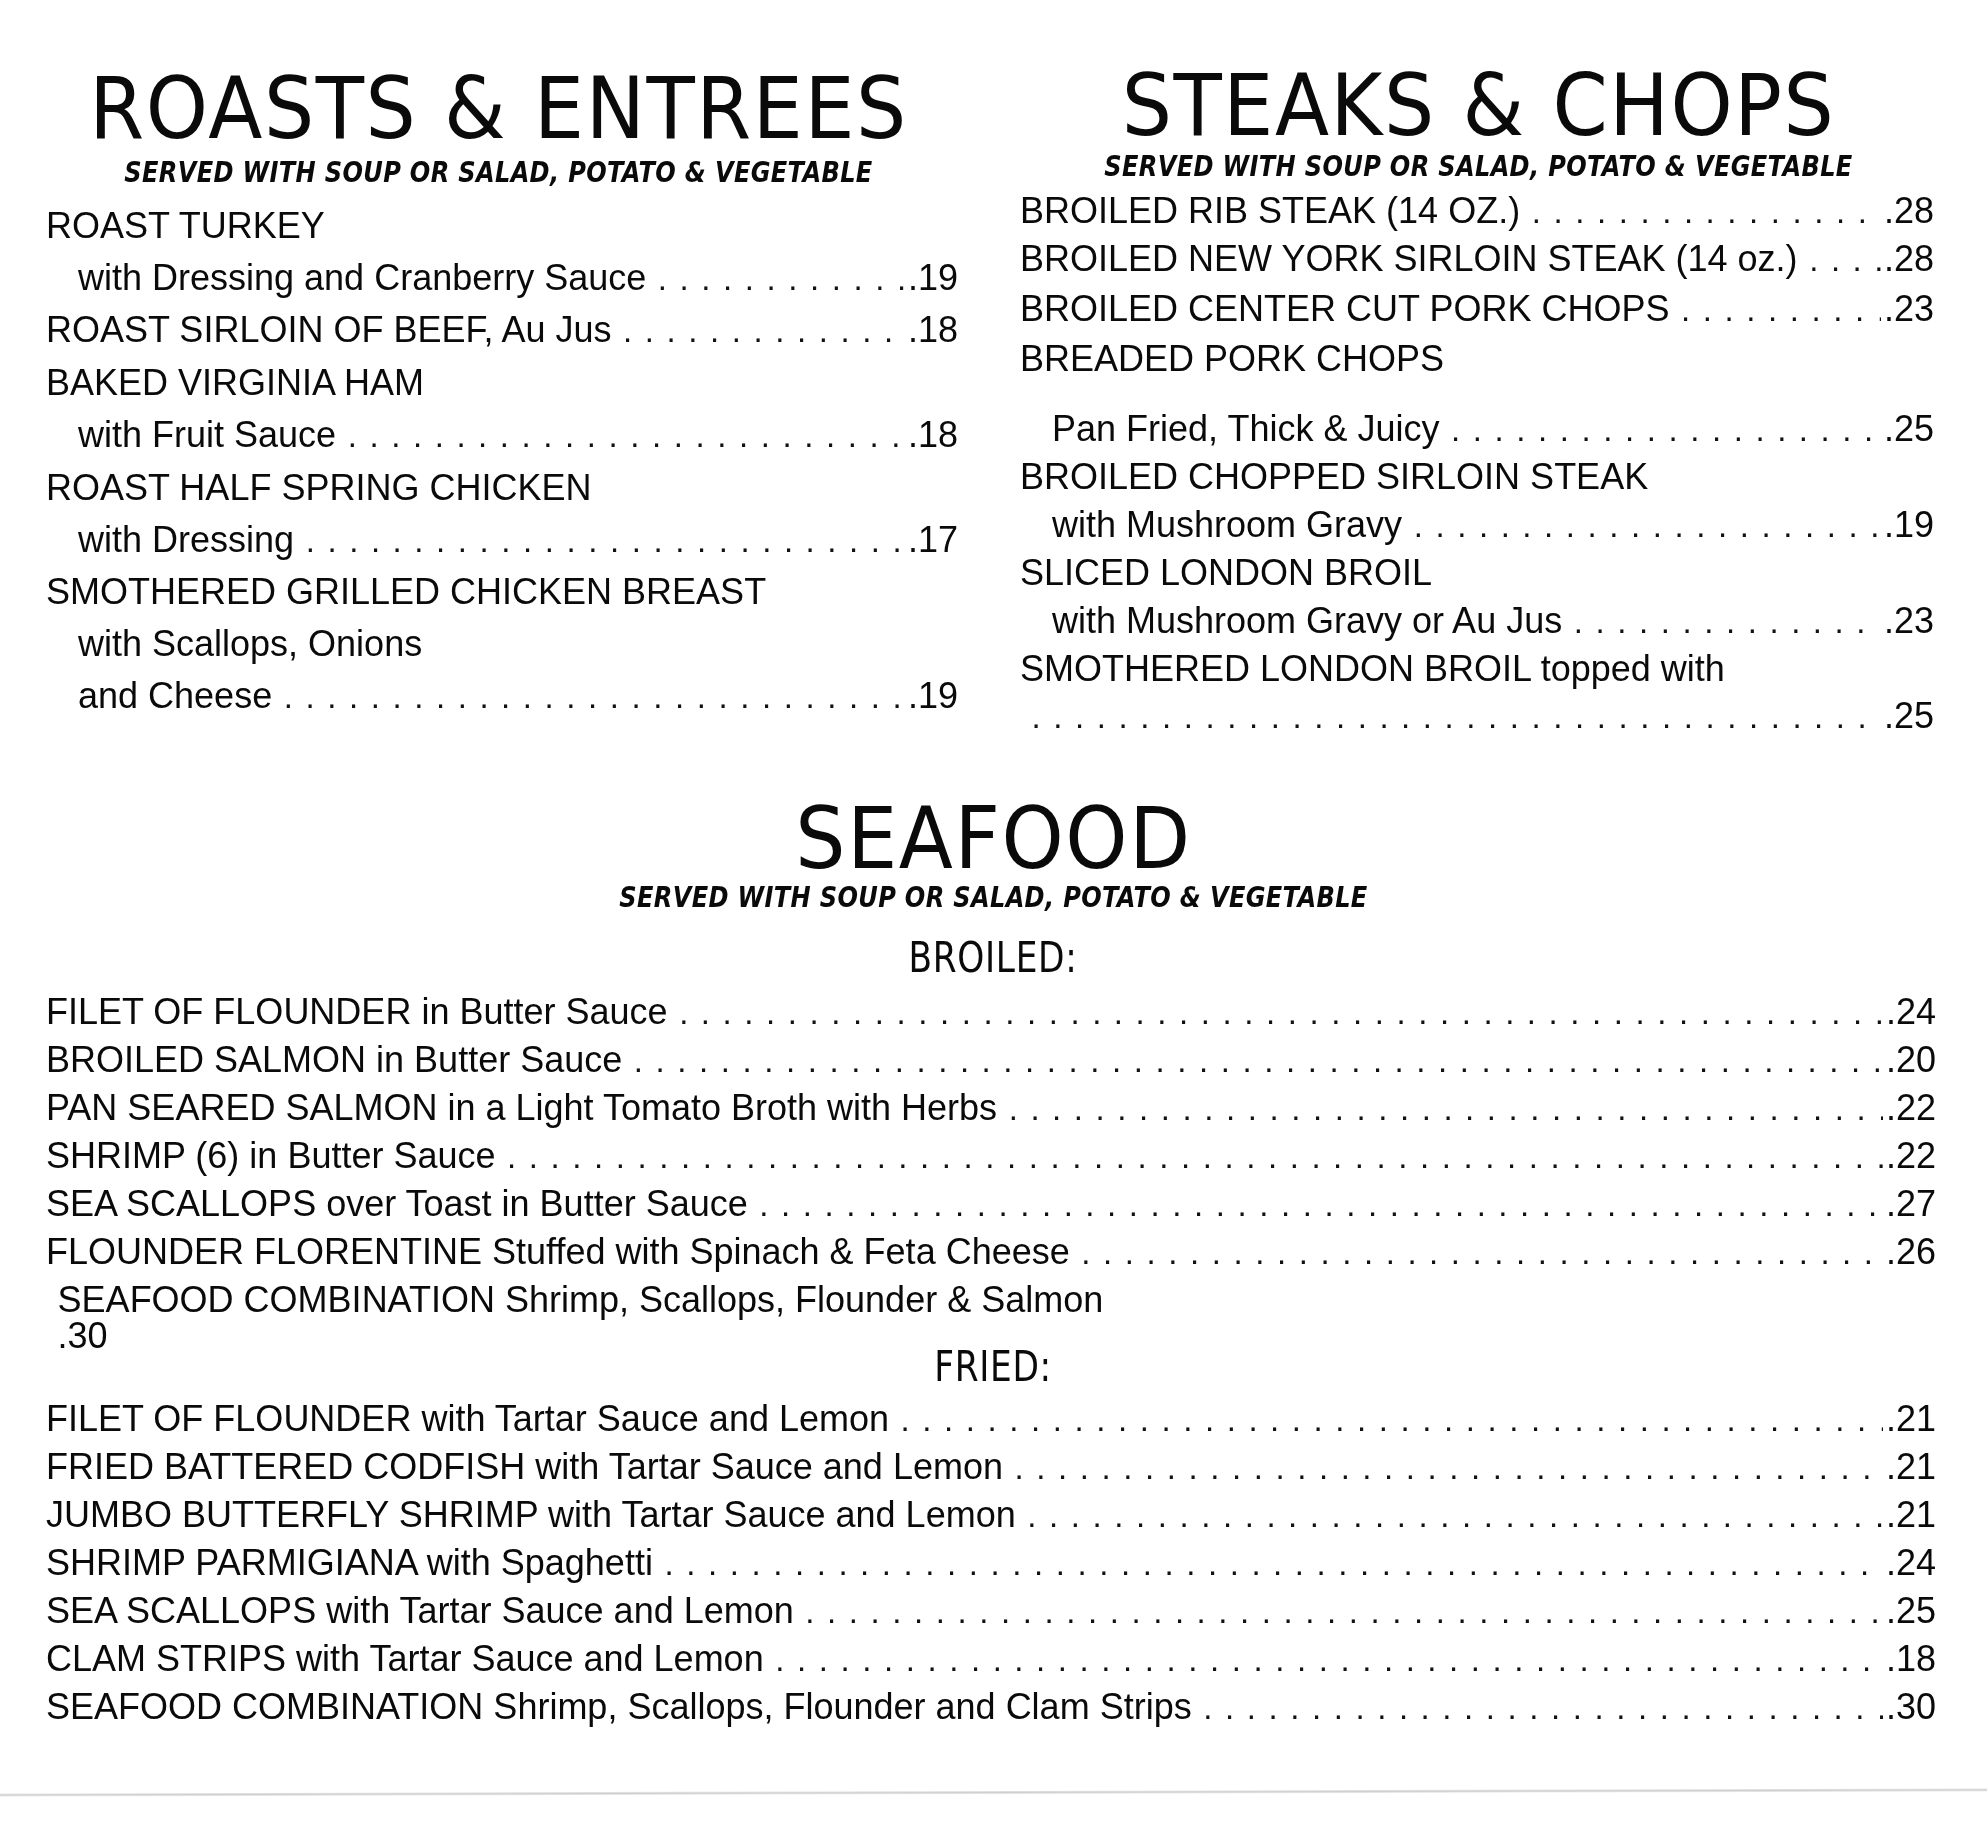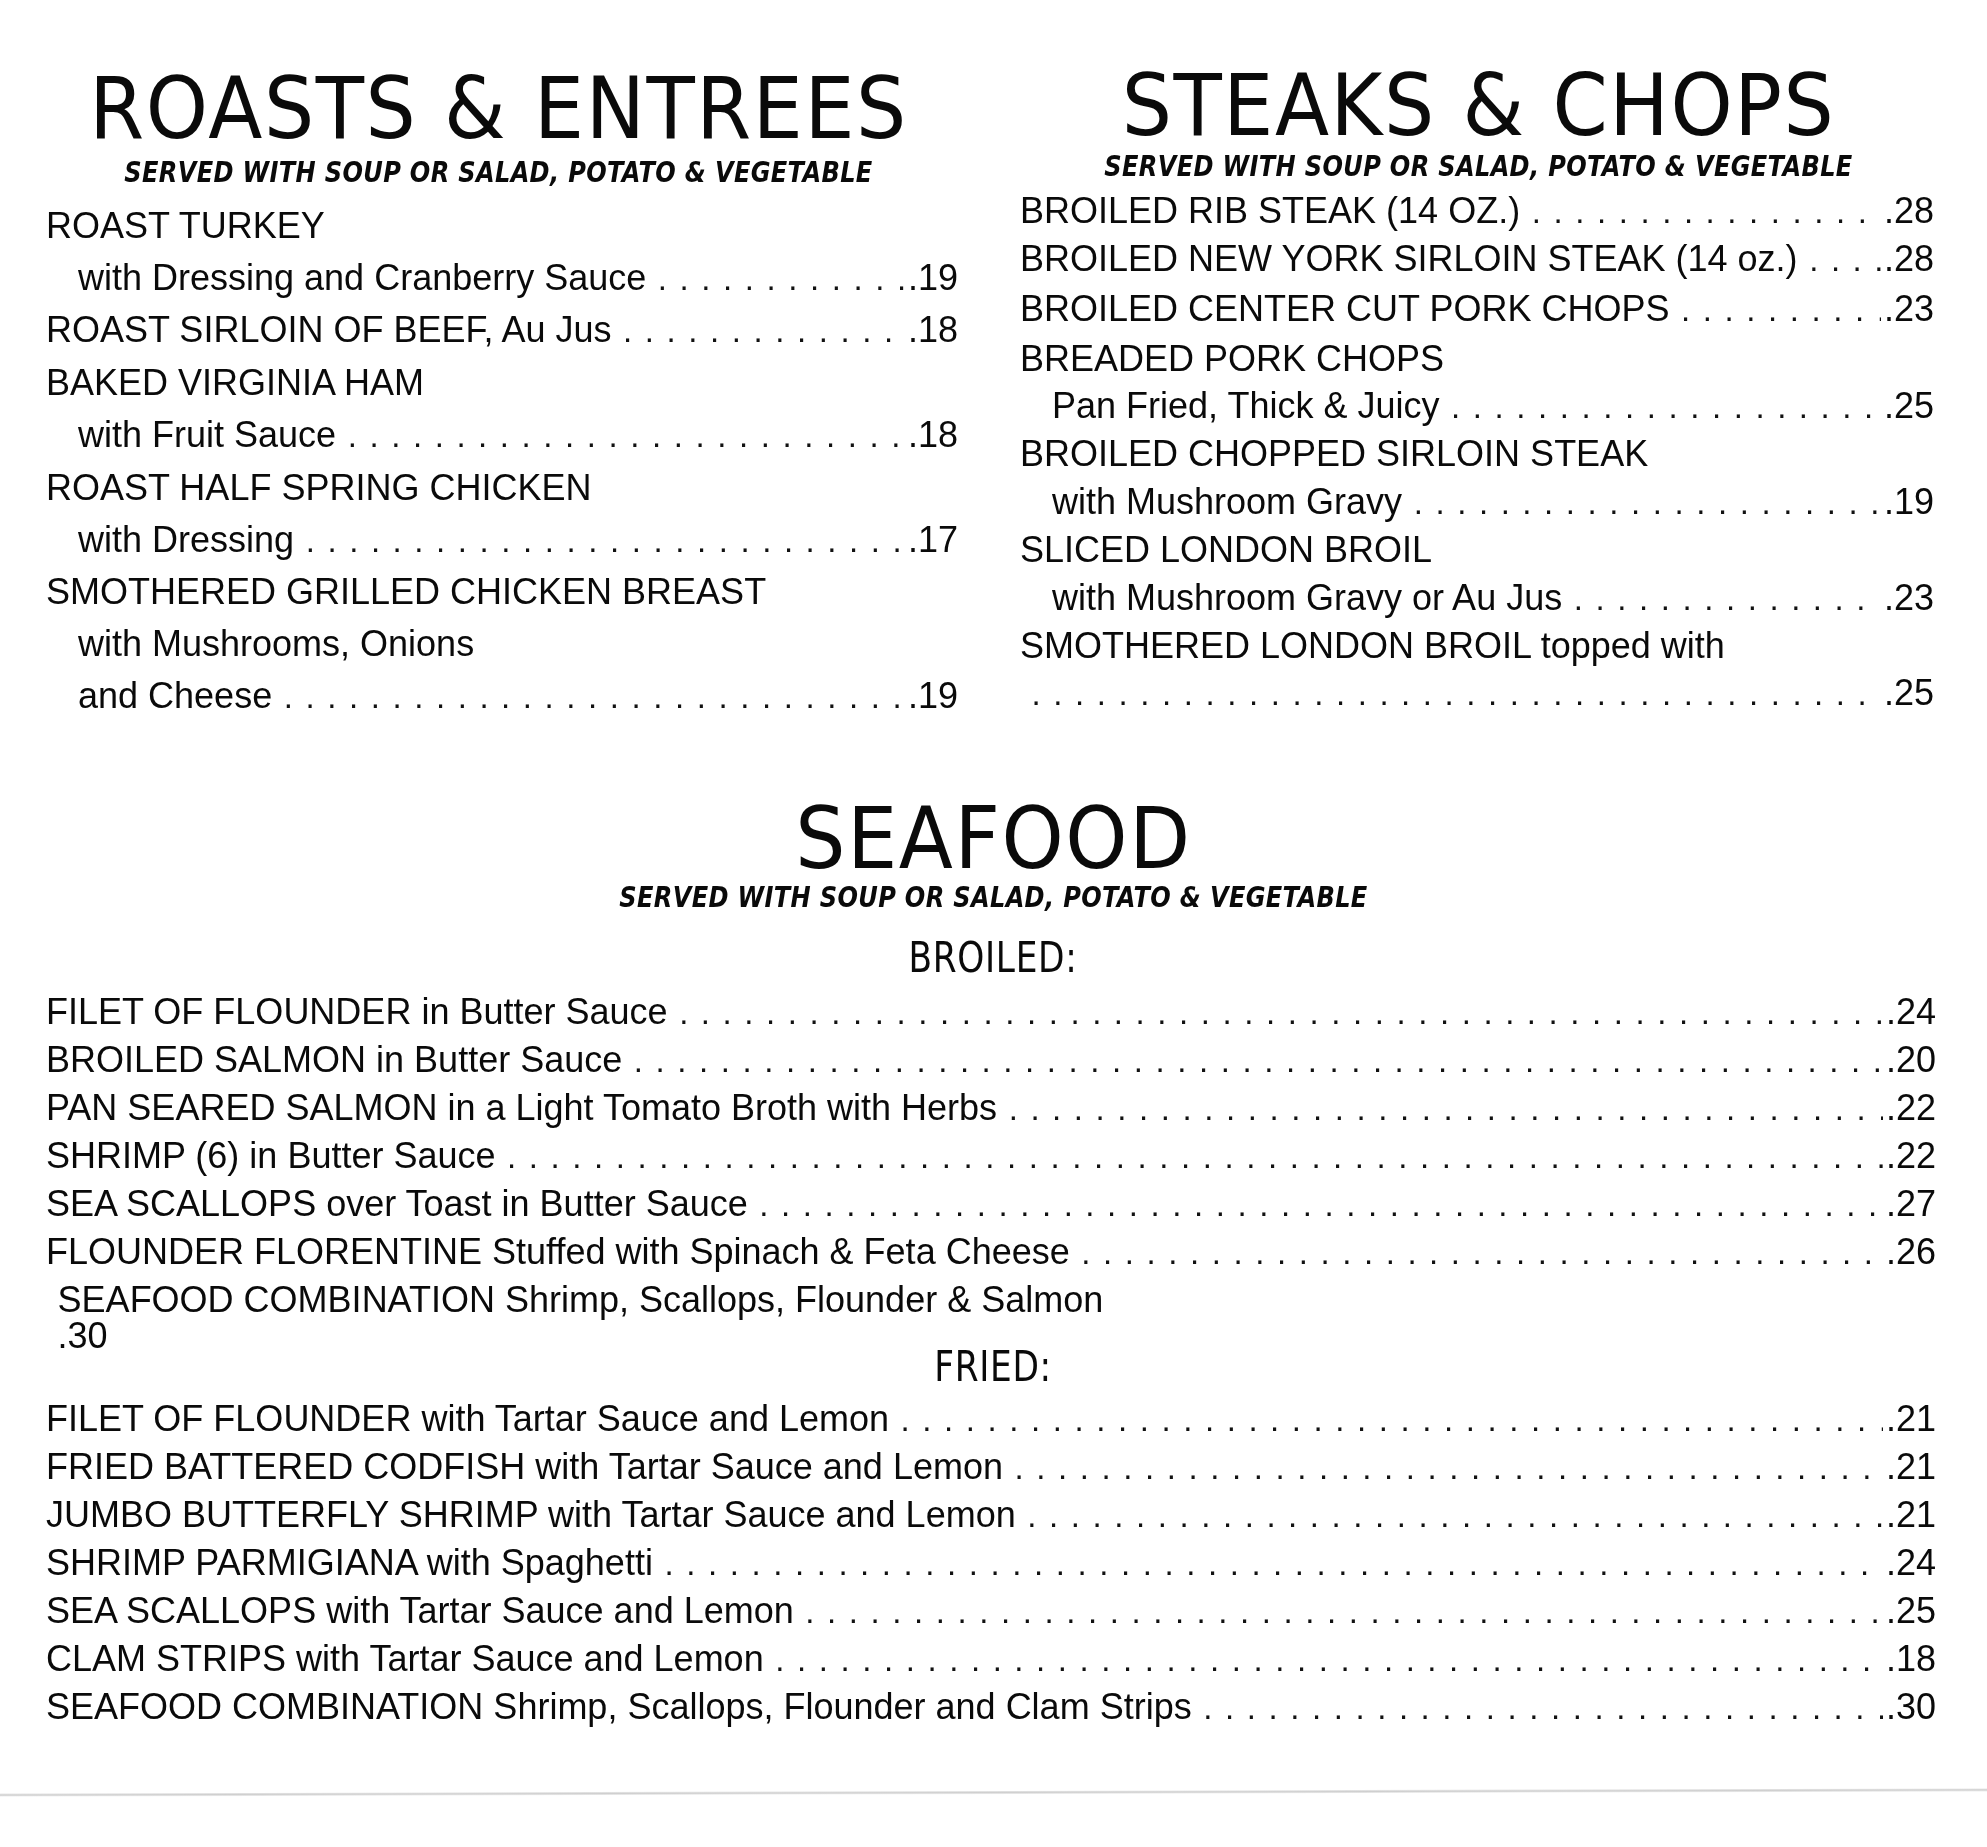--- a/index.html
+++ b/index.html
@@ -80,21 +80,21 @@
     </div>
     <div class="row" style="height:52px;">
       <span class="name indent">with Dressing</span>
       <span class="leader"></span>
       <span class="price">.17</span>
     </div>
     <div class="row" style="height:52px;">
       <span class="name">SMOTHERED GRILLED CHICKEN BREAST</span>
     </div>
     <div class="row" style="height:52px;">
-      <span class="name indent">with Mushrooms, Onions</span>
+      <span class="name indent">with Scallops, Onions</span>
     </div>
     <div class="row" style="height:52px;">
       <span class="name indent">and Cheese</span>
       <span class="leader"></span>
       <span class="price">.19</span>
     </div>
   </div>
 
   <div class="title" style="left:1030px; width:897px; top:55px; font-size:86px;">STEAKS &amp; CHOPS</div>
   <div class="subtitle" style="left:1030px; width:897px; top:150px;">SERVED WITH SOUP OR SALAD, POTATO &amp; VEGETABLE</div>
@@ -111,21 +111,21 @@
       <span class="price">.28</span>
     </div>
     <div class="row" style="height:50px;">
       <span class="name">BROILED CENTER CUT PORK CHOPS</span>
       <span class="leader"></span>
       <span class="price">.23</span>
     </div>
     <div class="row" style="height:47px;">
       <span class="name">BREADED PORK CHOPS</span>
     </div>
-    <div class="row" style="height:48px;">
+    <div class="row" style="height:48px;margin-top:23px;">
       <span class="name indent">Pan Fried, Thick &amp; Juicy</span>
       <span class="leader"></span>
       <span class="price">.25</span>
     </div>
     <div class="row" style="height:48px;">
       <span class="name">BROILED CHOPPED SIRLOIN STEAK</span>
     </div>
     <div class="row" style="height:48px;">
       <span class="name indent">with Mushroom Gravy</span>
       <span class="leader"></span>

